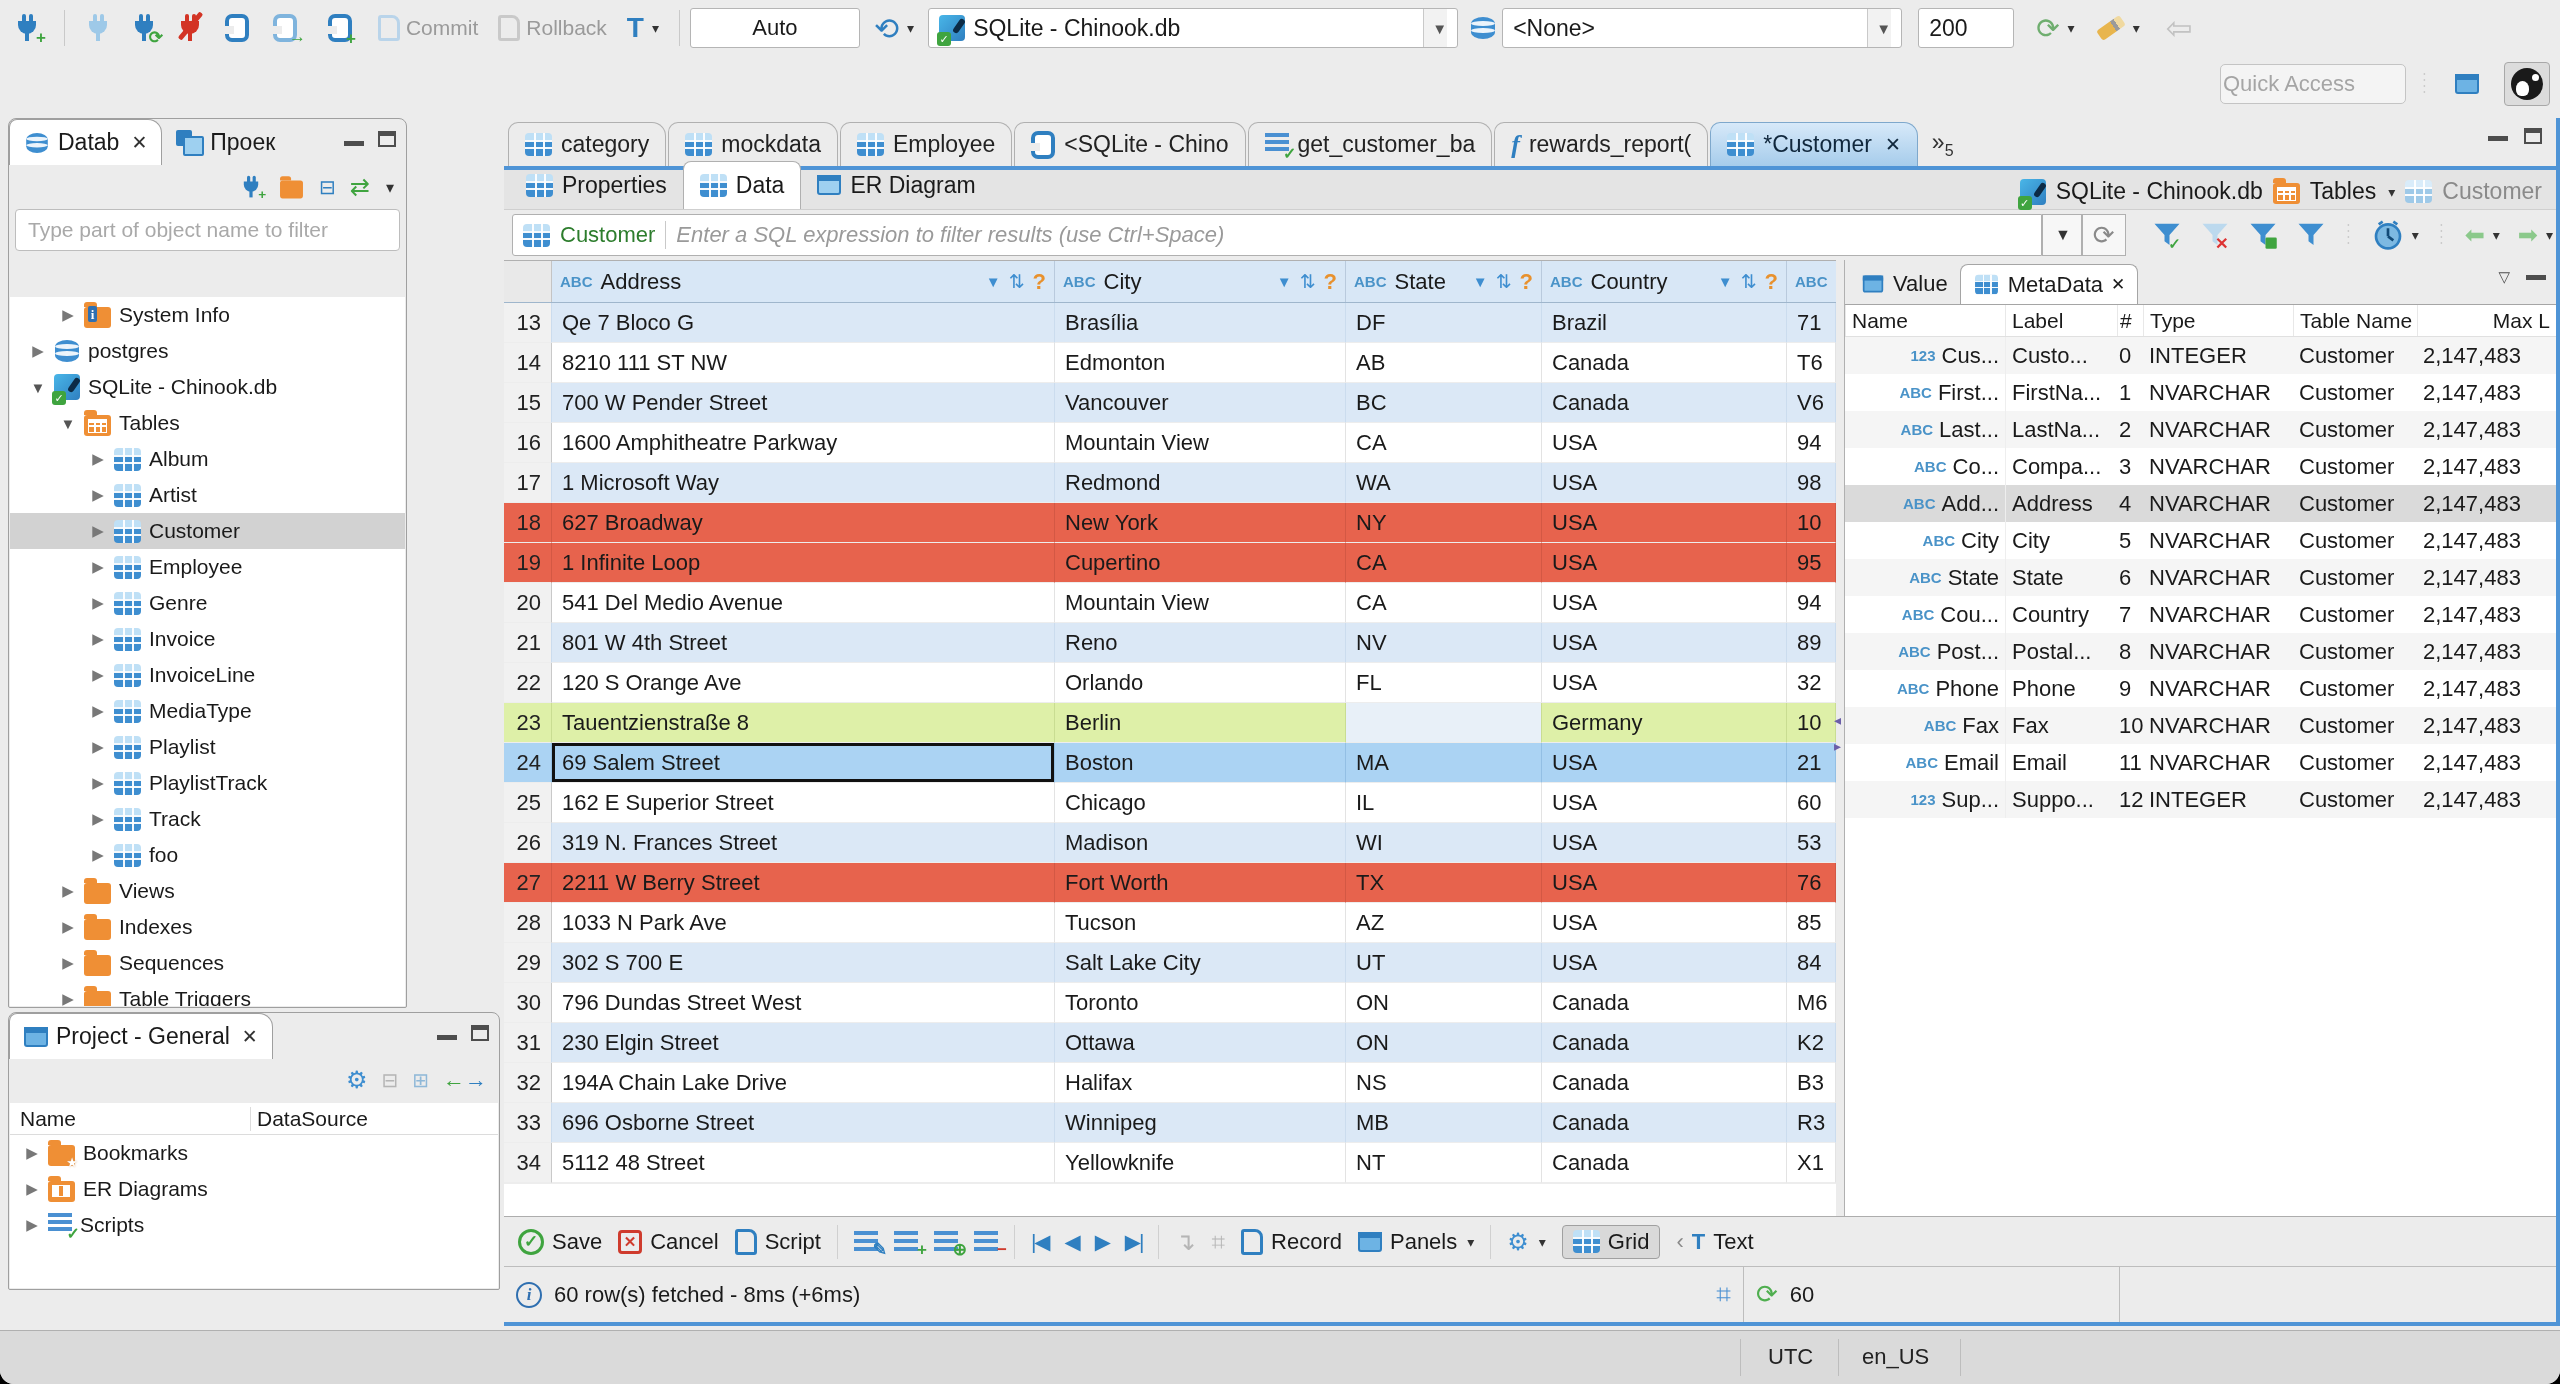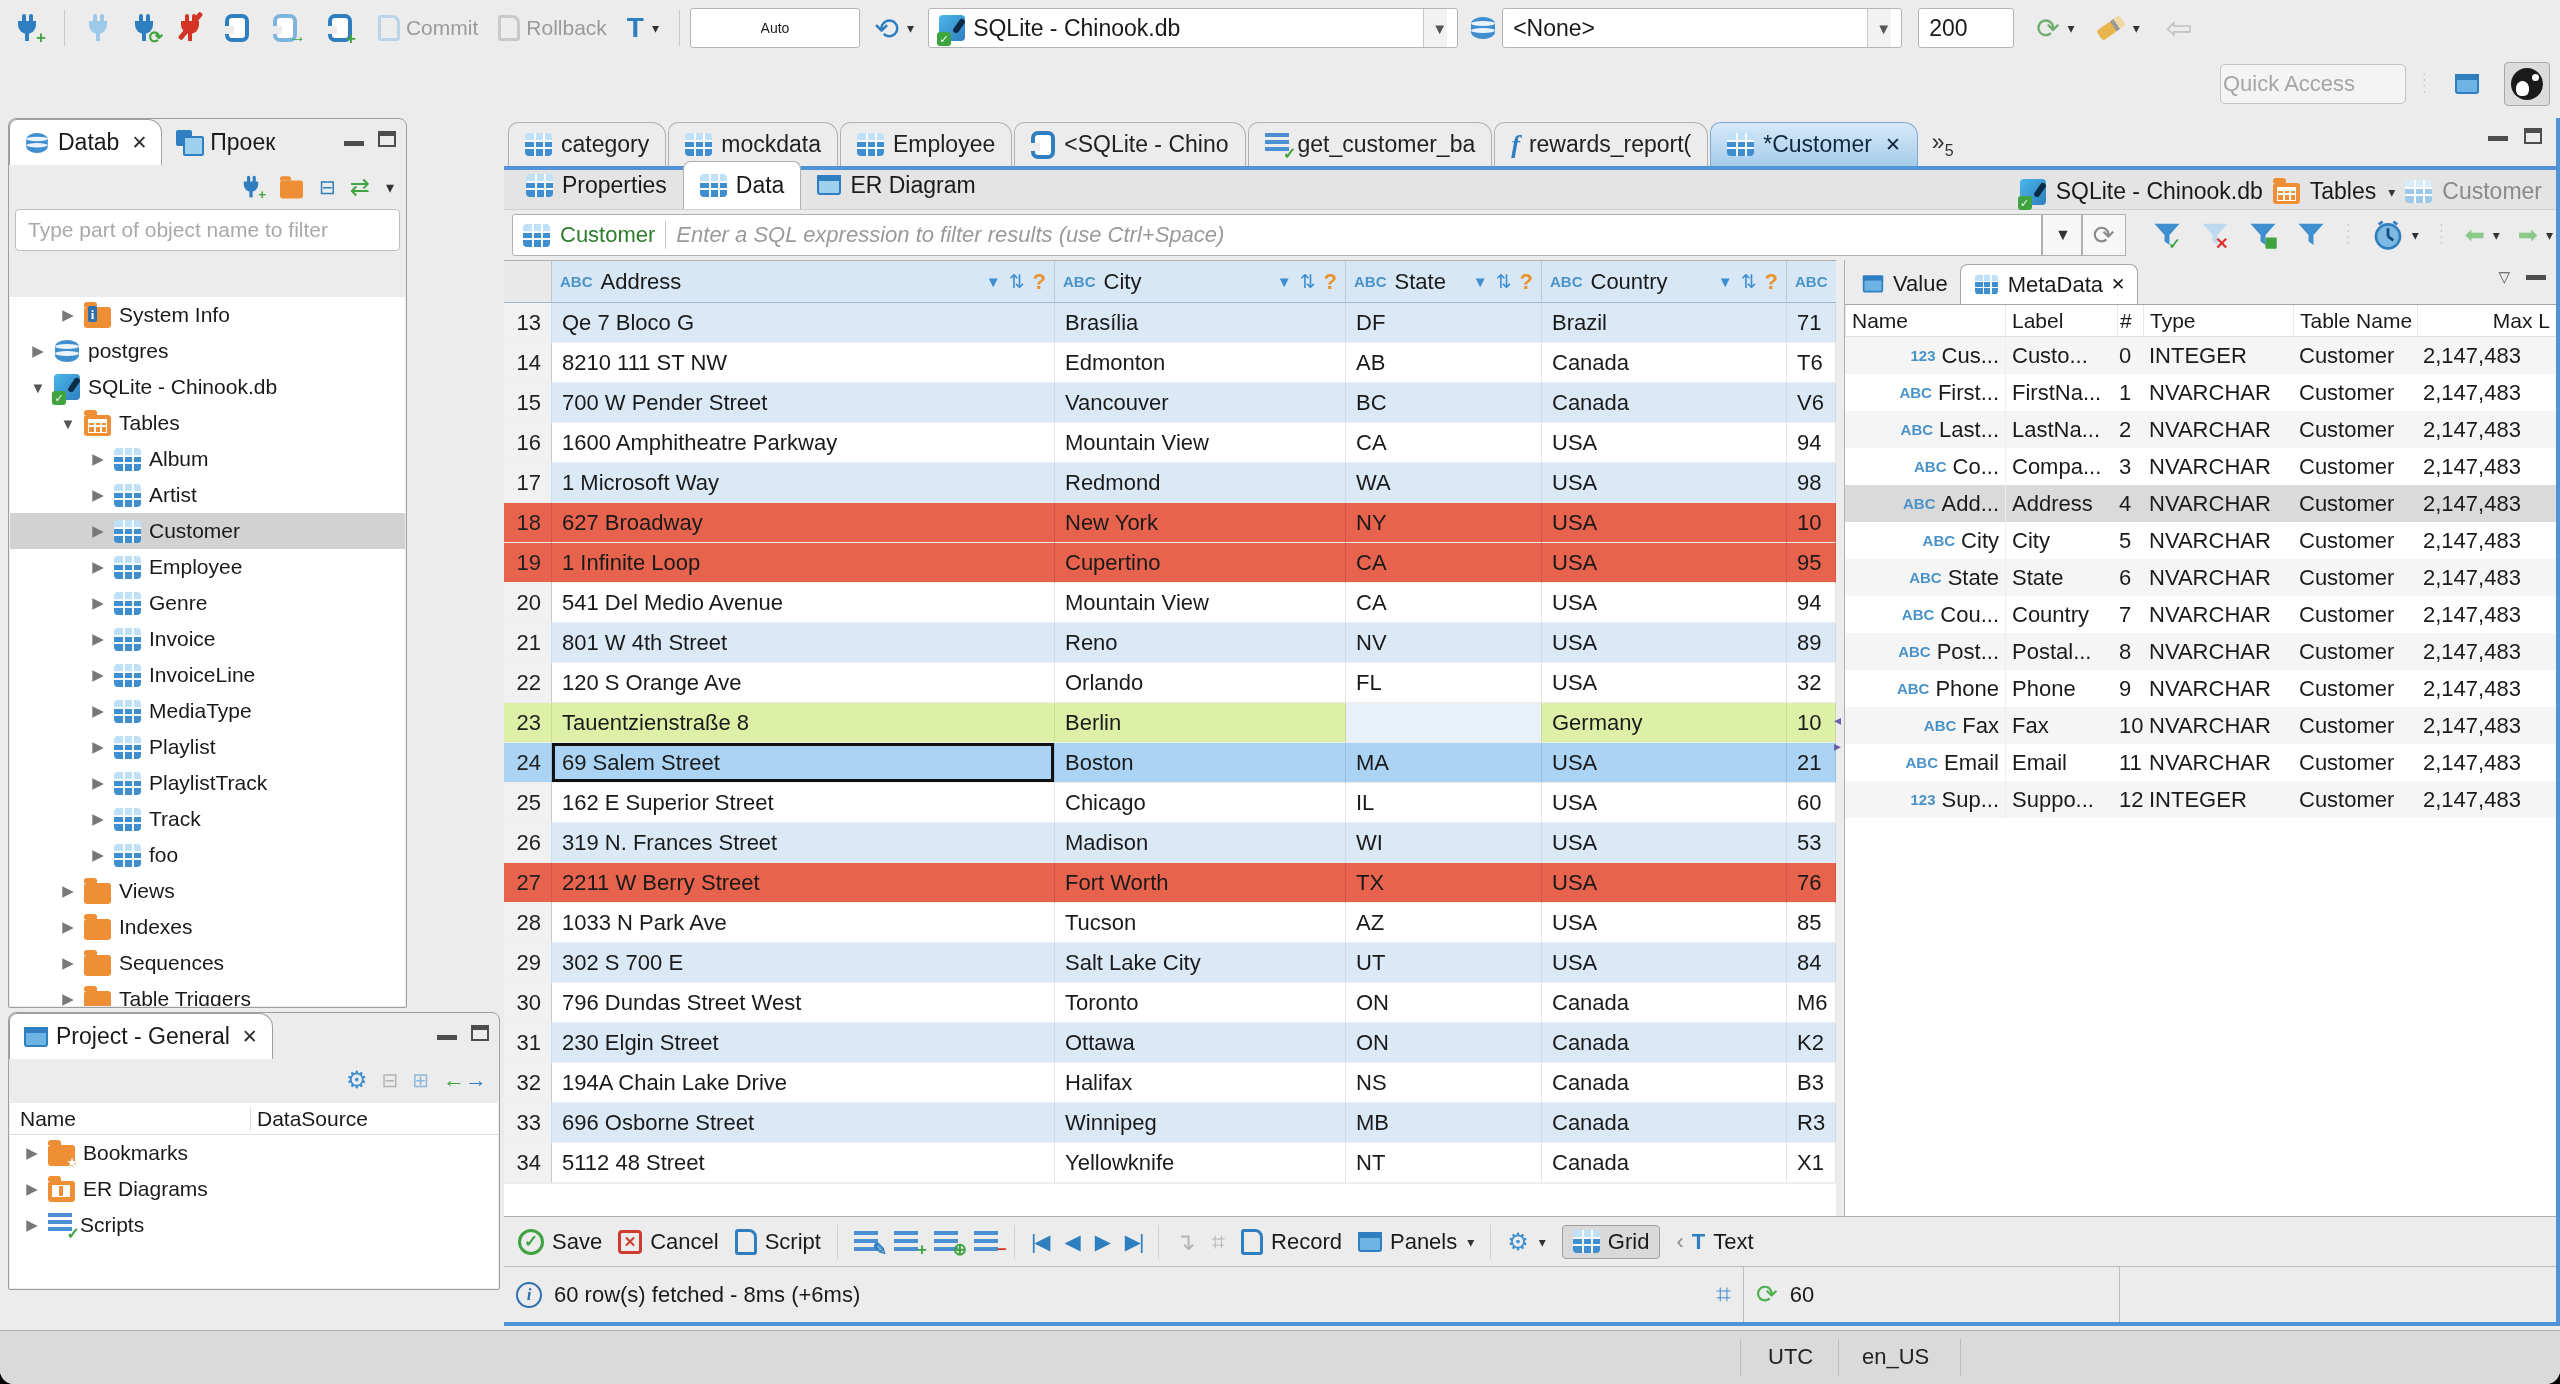--- a/index.html
+++ b/index.html
@@ -266,21 +266,21 @@
     <span class="ibtn" style="margin:0 10px;">
       <span class="ic-doc" style="border-color:#c9c9c9;"></span>
       <span class="lbl">Rollback</span>
     </span>
     <span class="ibtn" style="margin:0 10px;">
       <span style="color:#2f7fc0;font-weight:bold;font-size:28px;">T</span>
         <span class="dd">▾</span>
     </span>
     <span class="sep"></span>
     <span class="combo" style="width:170px;justify-content:center;">
-      <span class="cv" style="font-size:14px;">Auto</span>
+      <span class="cv" style="font-size:22px;">Auto</span>
     </span>
     <span class="ibtn" style="margin:0 14px;">
       <span style="color:#2f7fc0;font-size:30px;">⟲</span>
         <span class="dd">▾</span>
     </span>
     <span class="combo" style="width:530px;">
       <span class="ic-sqlite"></span>
       <span class="cv" style="font-size:23px;">SQLite - Chinook.db</span>
       <span class="darr">▼</span>
     </span>

